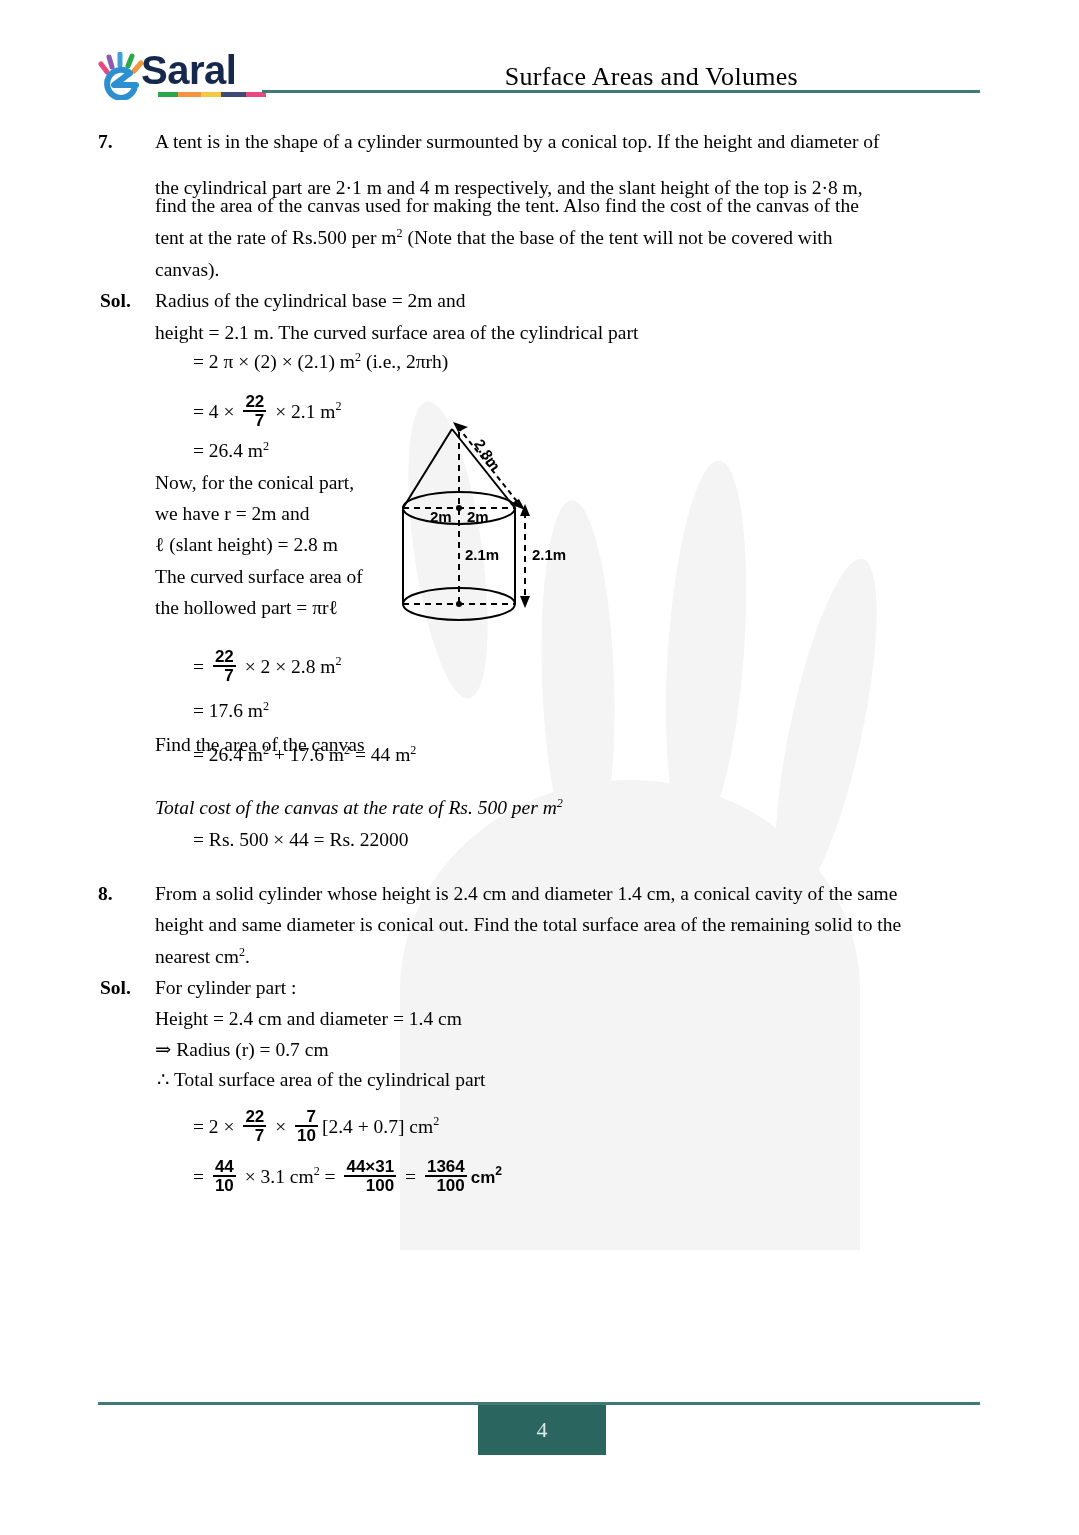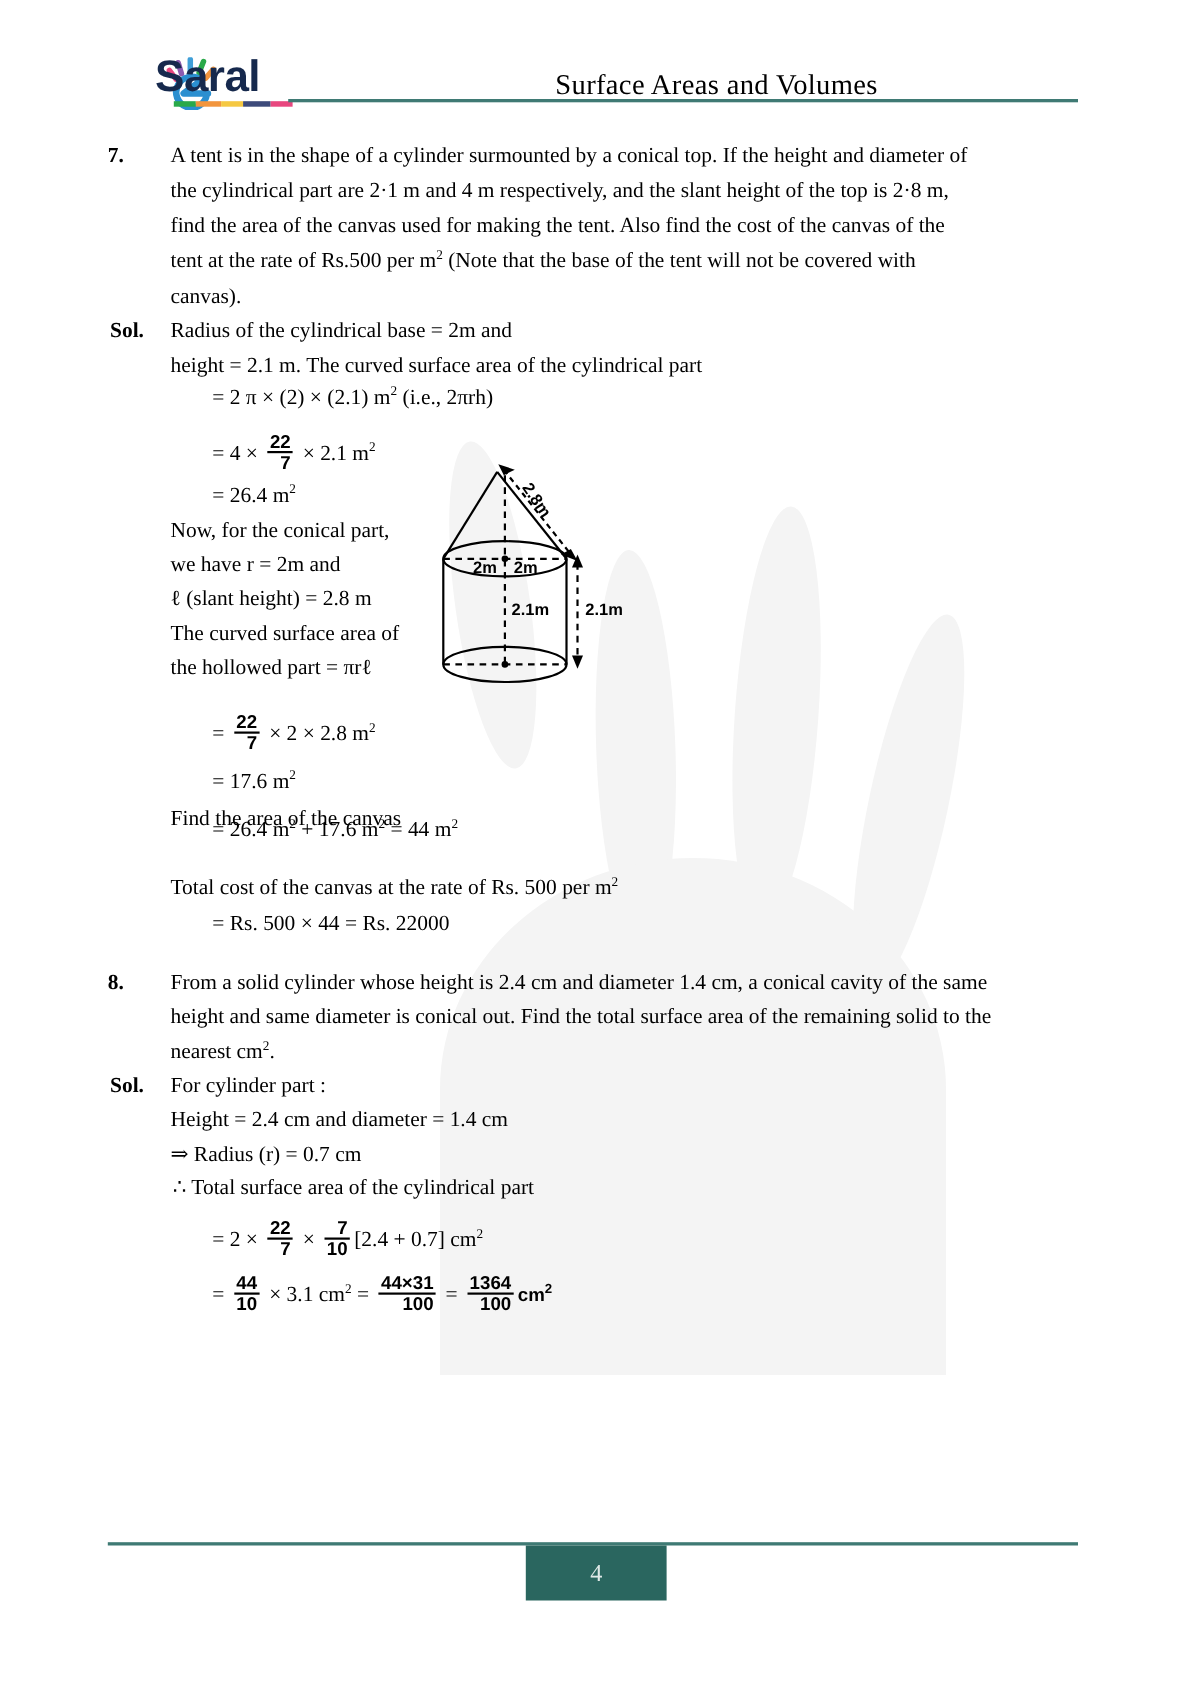--- a/index.html
+++ b/index.html
@@ -28,21 +28,20 @@
     opacity: 1;
   }
 
   
   .header {
     position: absolute;
     left: 0; top: 0;
     width: 896px;
     height: 110px;
     z-index: 3;
-    text-align: center;
   }
   .logo-wrap {
     position: absolute;
     left: 95px;
     top: 52px;
     width: 165px;
     height: 50px;
   }
   .logo-text {
     position: absolute;
@@ -204,21 +203,21 @@
 
   <div class="header-title">Surface  Areas and Volumes</div>
   <div class="header-rule"></div>
 </div>
 
 <div class="content">
 
   <div class="marker" style="left:98px; top:131px;">7.</div>
 
   <div class="line" style="left:155px; top:131px;">A tent is in the shape of a cylinder surmounted by a conical top. If the height and diameter of</div>
-  <div class="line" style="left:155px; top:163px;">the cylindrical part are 2·1 m and 4 m respectively, and the slant height of the top is 2·8 m,</div>
+  <div class="line" style="left:155px; top:177px;">the cylindrical part are 2·1 m and 4 m respectively, and the slant height of the top is 2·8 m,</div>
   <div class="line" style="left:155px; top:195px;">find the area of the canvas used for making the tent. Also find the cost of the canvas of the</div>
   <div class="line" style="left:155px; top:227px;">
     <span>tent at the rate of Rs.500 per m</span><sup>2</sup>
     <span>(Note that the base of the tent will not be covered with</span>
   </div>
   <div class="line" style="left:155px; top:259px;">canvas).</div>
 
   <div class="marker" style="left:100px; top:290px;">Sol.</div>
   <div class="line" style="left:155px; top:290px;">Radius of the cylindrical base = 2m and</div>
   <div class="line" style="left:155px; top:322px;">height = 2.1 m. The curved surface area of the cylindrical part</div>
@@ -261,21 +260,21 @@
   </div>
 
   <div class="line" style="left:155px; top:734px;">Find the area of the canvas</div>
 
   <div class="line" style="left:193px; top:744px;">
     <span>= 26.4 m</span><sup>2</sup>
     <span>+ 17.6 m</span><sup>2</sup>
     <span>= 44 m</span><sup>2</sup>
   </div>
 
-  <div class="line" style="left:155px; top:797px;">
+  <div class="line" style="left:155px; top:797px;font-style:italic;">
     <span>Total cost of the canvas at the rate of Rs. 500 per m</span><sup>2</sup>
   </div>
   <div class="line" style="left:193px; top:829px;">= Rs. 500 × 44 = Rs. 22000</div>
 
   <div class="marker" style="left:98px; top:883px;">8.</div>
   <div class="line" style="left:155px; top:883px;">From a solid cylinder whose height is 2.4 cm and diameter 1.4 cm, a conical cavity of the same</div>
   <div class="line" style="left:155px; top:914px;">height and same diameter is conical out. Find the total surface area of the remaining solid to the</div>
   <div class="line" style="left:155px; top:946px;">
     <span>nearest cm</span><sup>2</sup>.
   </div>

